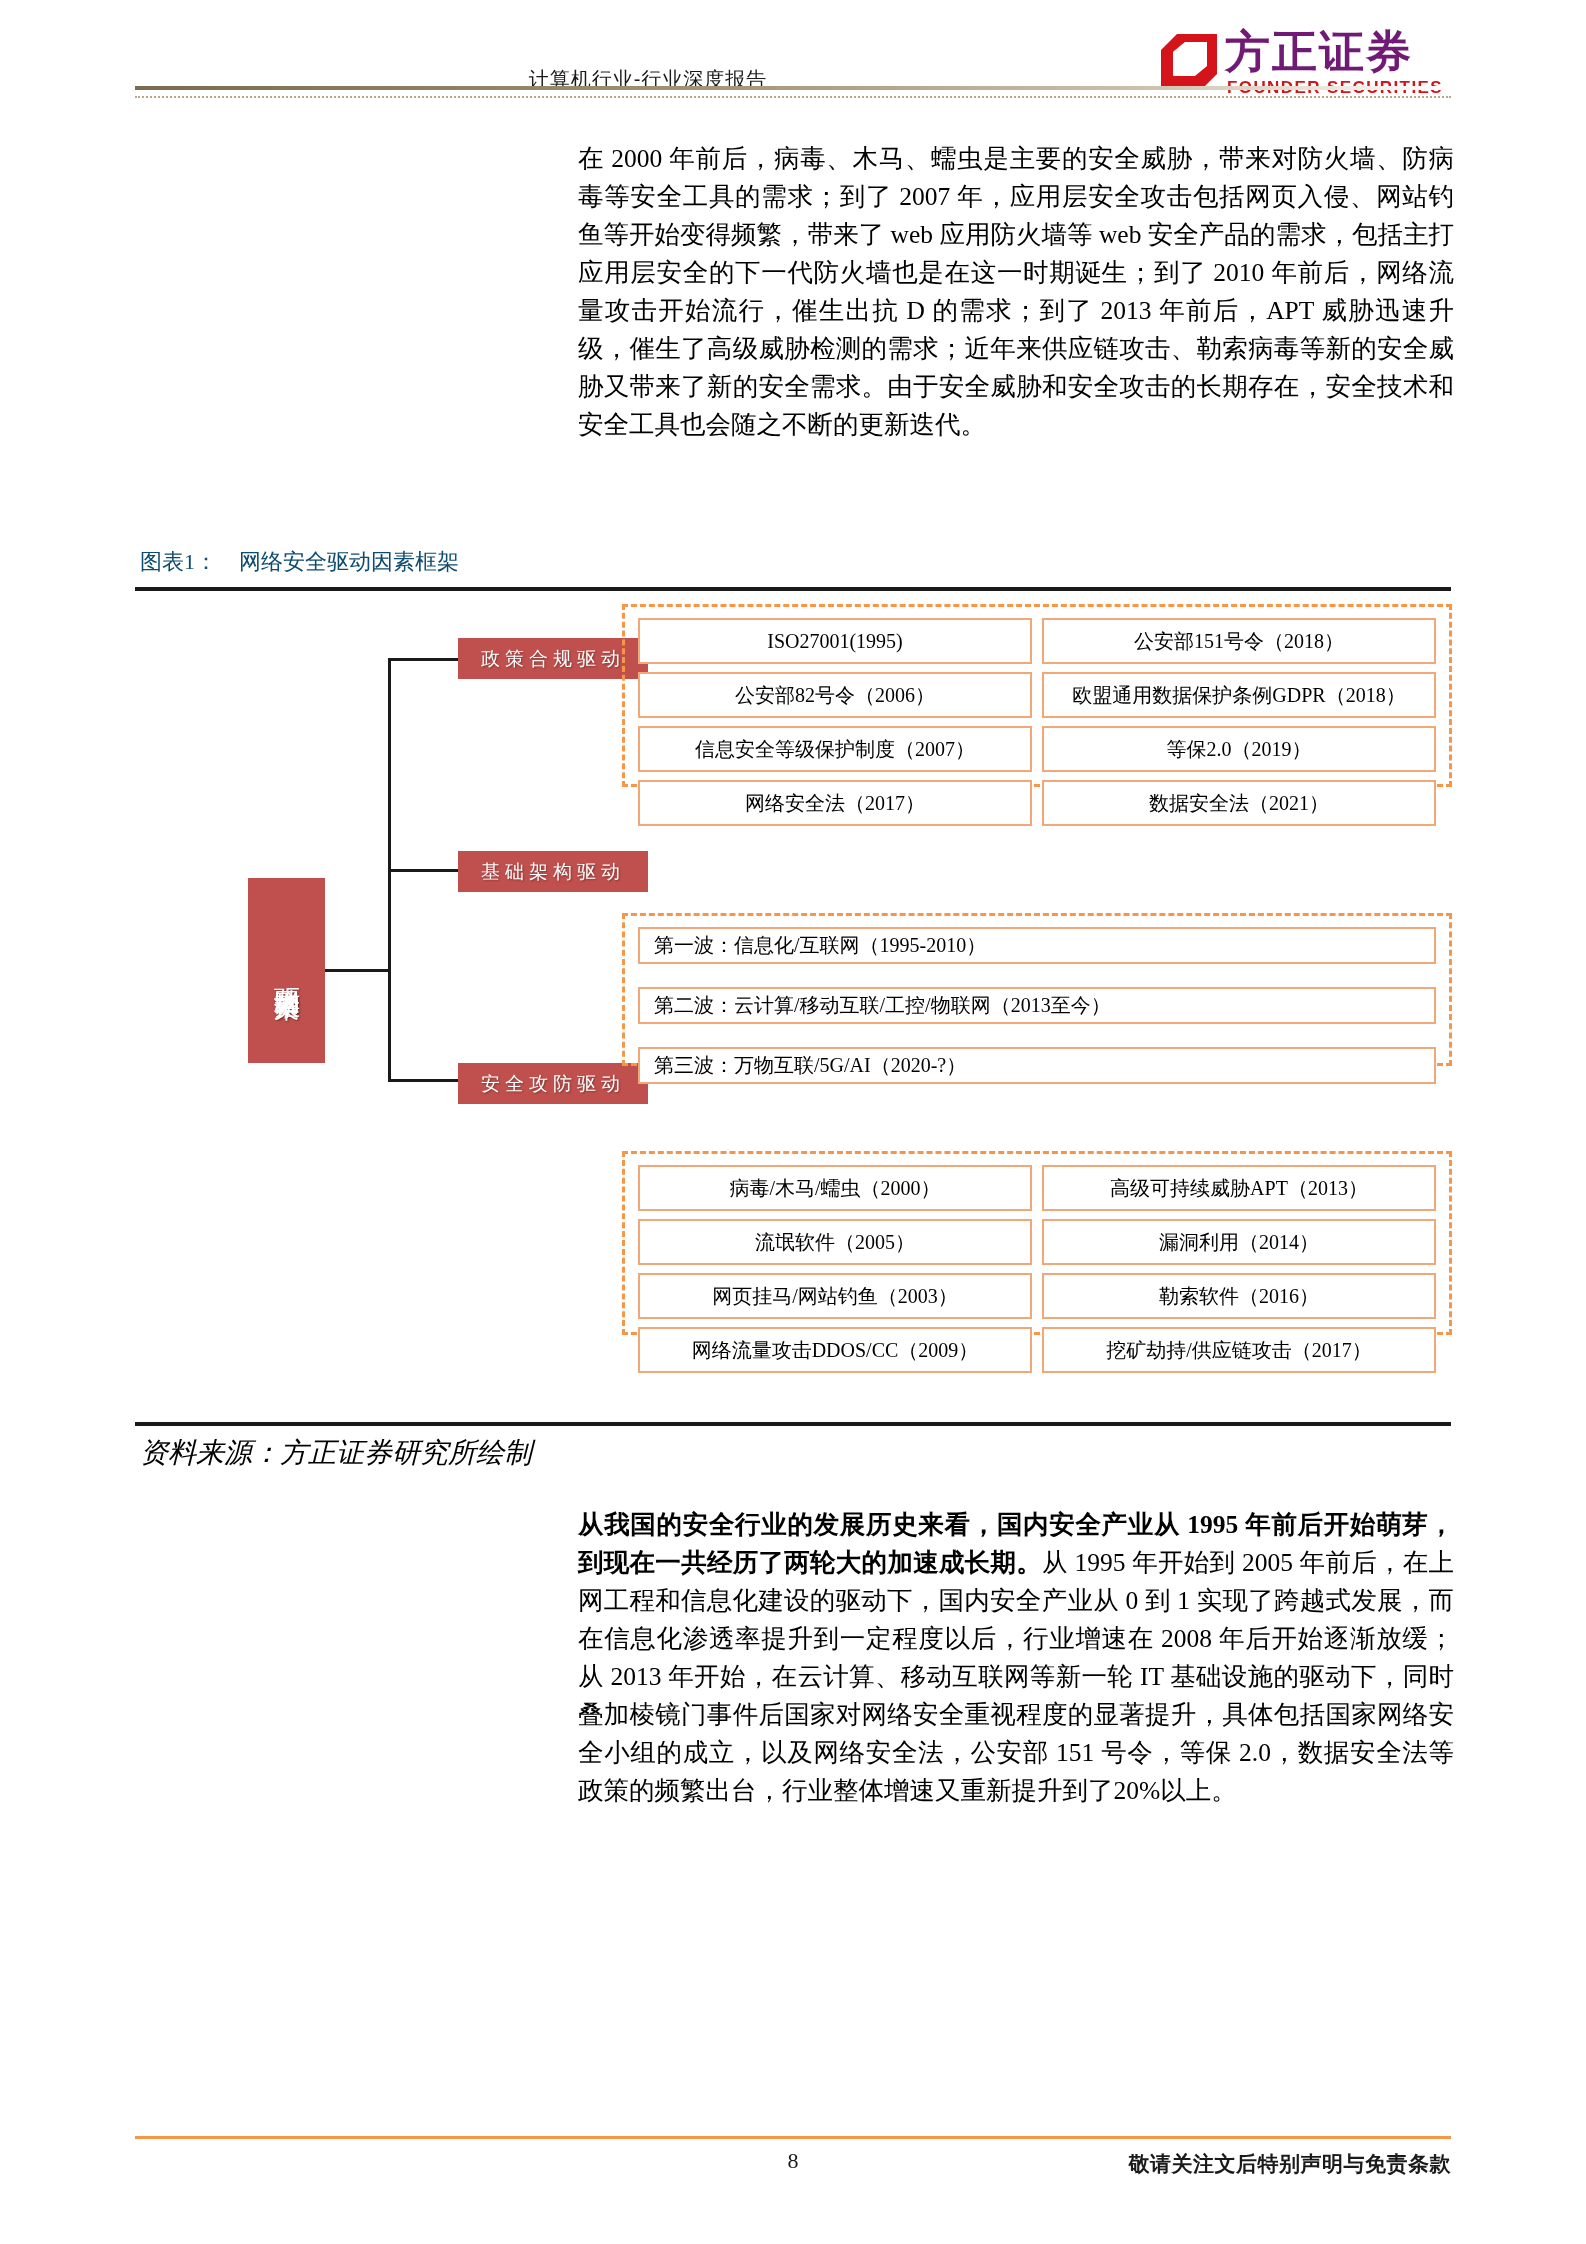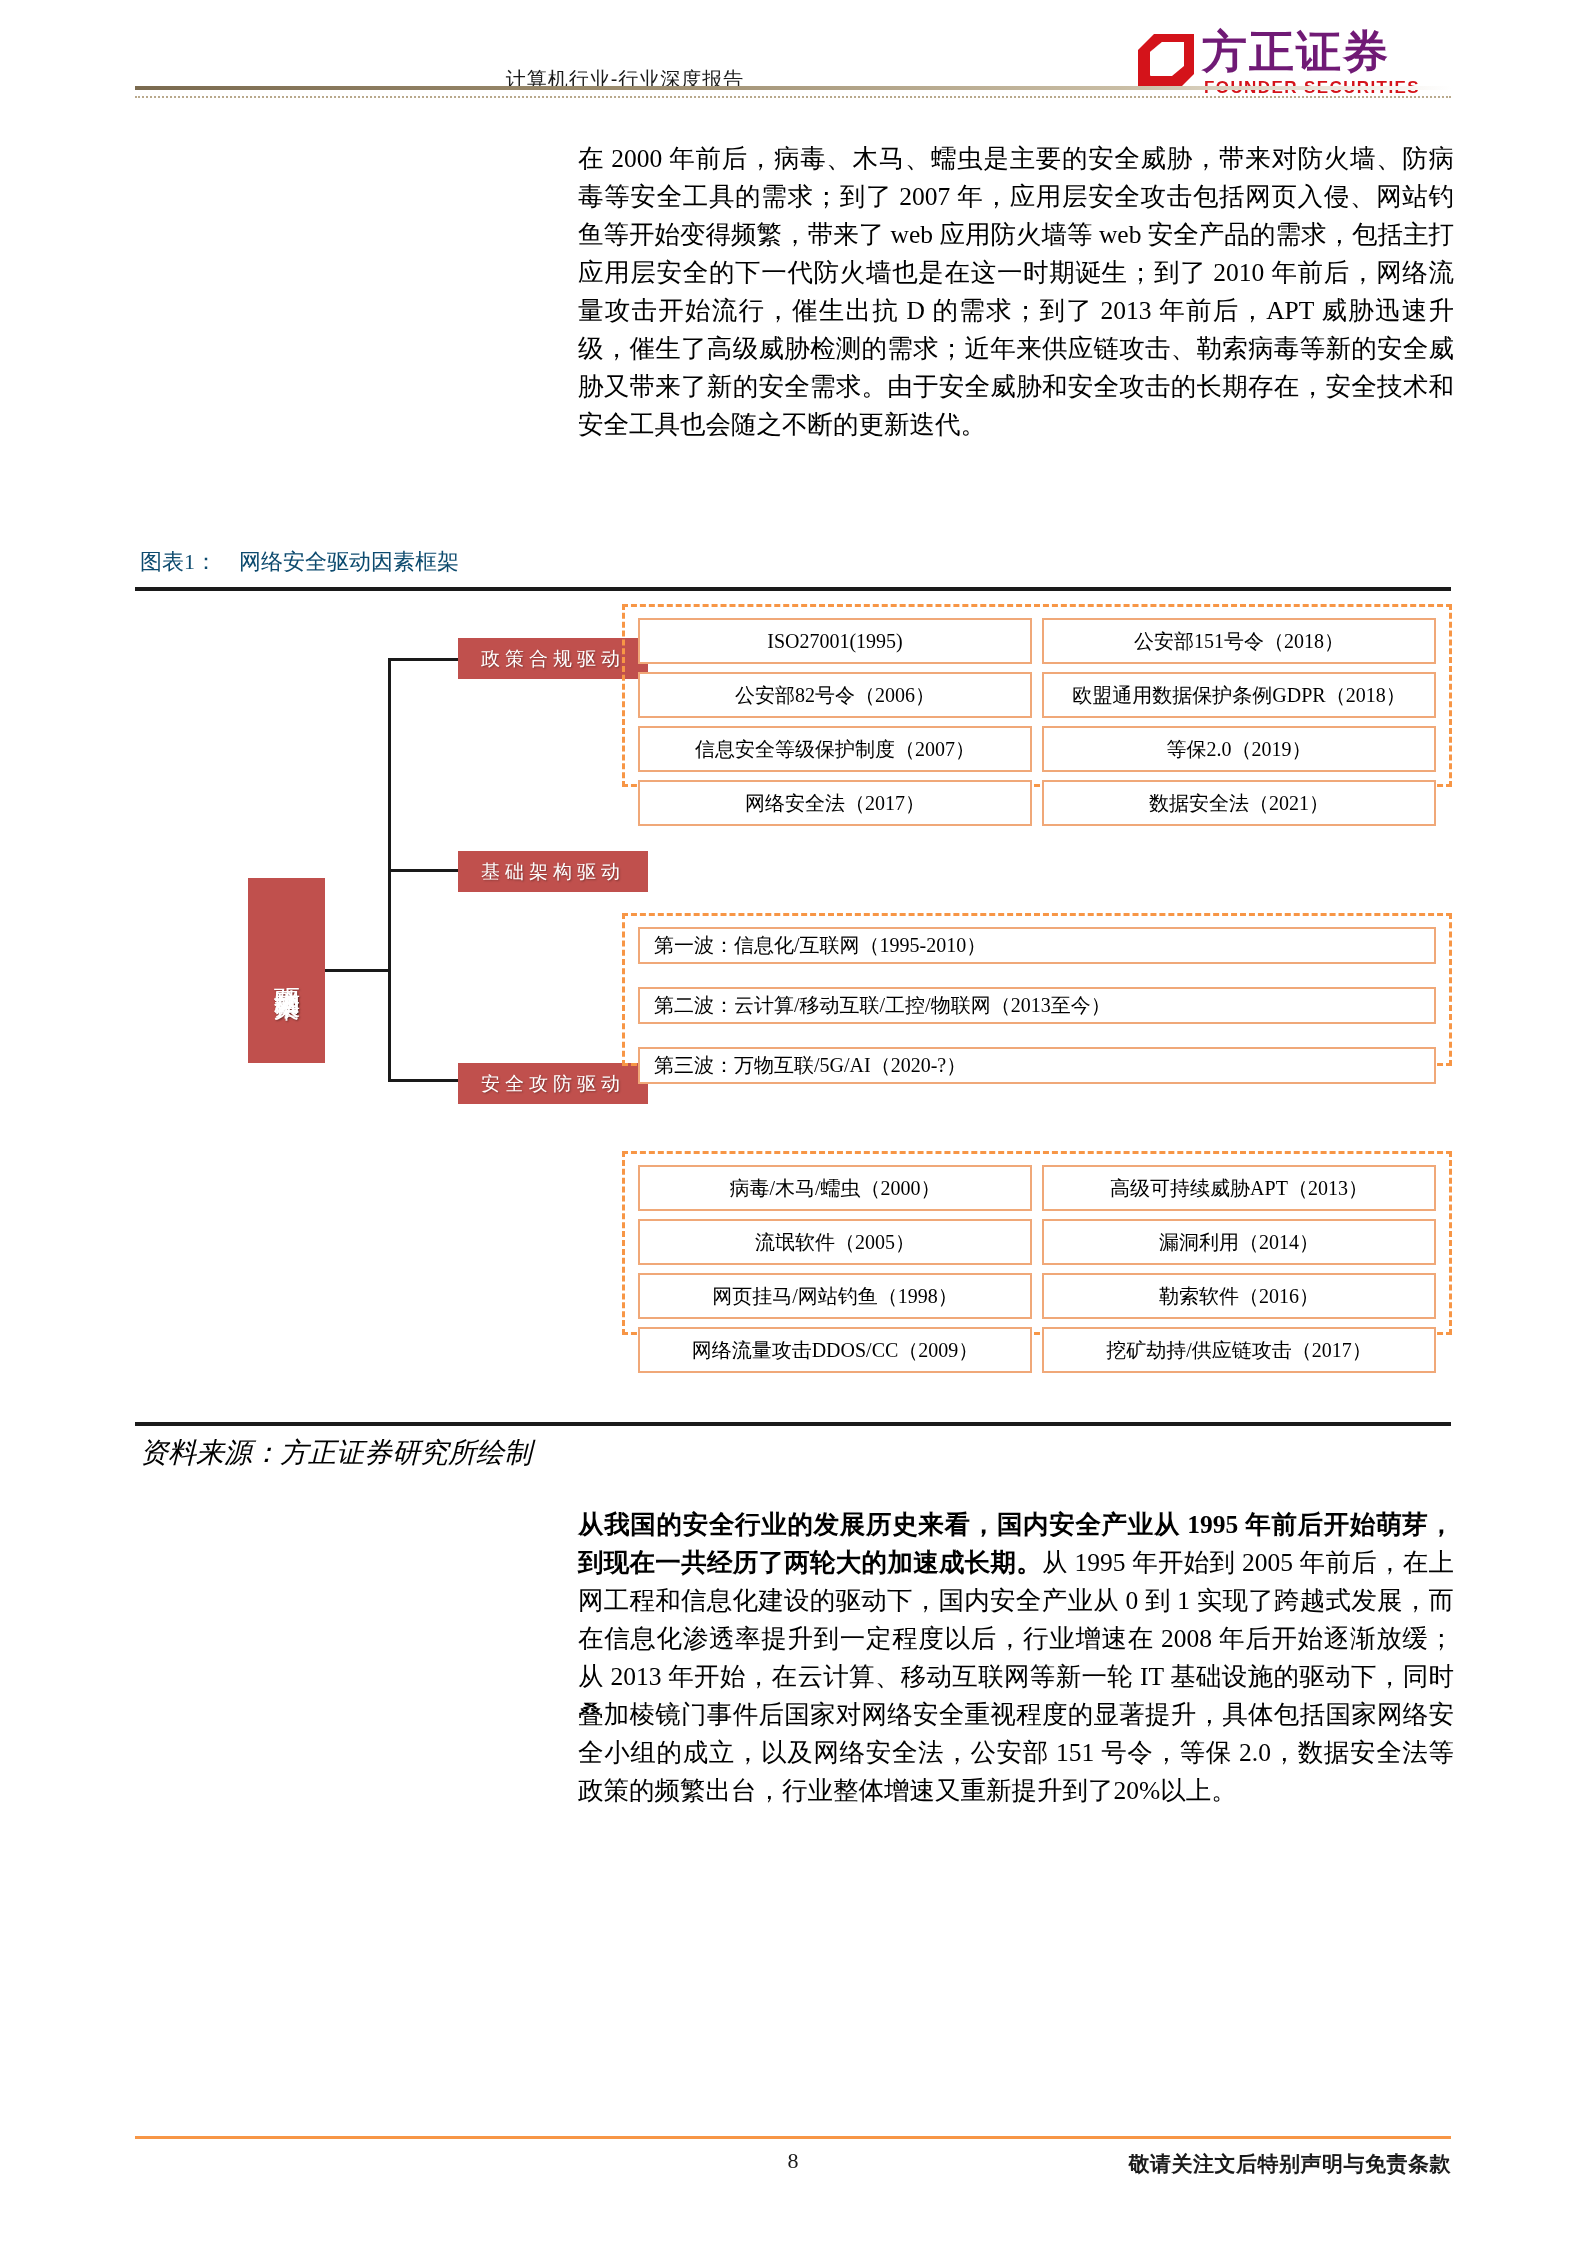--- a/index.html
+++ b/index.html
@@ -12,21 +12,21 @@
     height: 2244px;
     position: relative;
     font-family: "Liberation Serif", "DejaVu Serif", serif;
     color: #000000;
     overflow: hidden;
   }
 
   
   .header {
     position: absolute;
-    left: 120px;
+    left: 143px;
     top: 18px;
     width: 1316px;
     height: 92px;
   }
   .header-title {
     position: absolute;
     left: 0;
     top: 48px;
     width: 1010px;
     text-align: center;
@@ -327,21 +327,21 @@
       <div class="item item-left">第三波：万物互联/5G/AI（2020-?）</div>
     </div>
   </div>
 
   <div class="group" id="group-security">
     <div class="grid2">
       <div class="item">病毒/木马/蠕虫（2000）</div>
       <div class="item">高级可持续威胁APT（2013）</div>
       <div class="item">流氓软件（2005）</div>
       <div class="item">漏洞利用（2014）</div>
-      <div class="item">网页挂马/网站钓鱼（1998）</div>
+      <div class="item">网页挂马/网站钓鱼（2003）</div>
       <div class="item">勒索软件（2016）</div>
       <div class="item">网络流量攻击DDOS/CC（2009）</div>
       <div class="item">挖矿劫持/供应链攻击（2017）</div>
     </div>
   </div>
 
 </div>
 
 <div class="fig-rule-bot"></div>
 <div class="fig-source">资料来源：方正证券研究所绘制</div>

